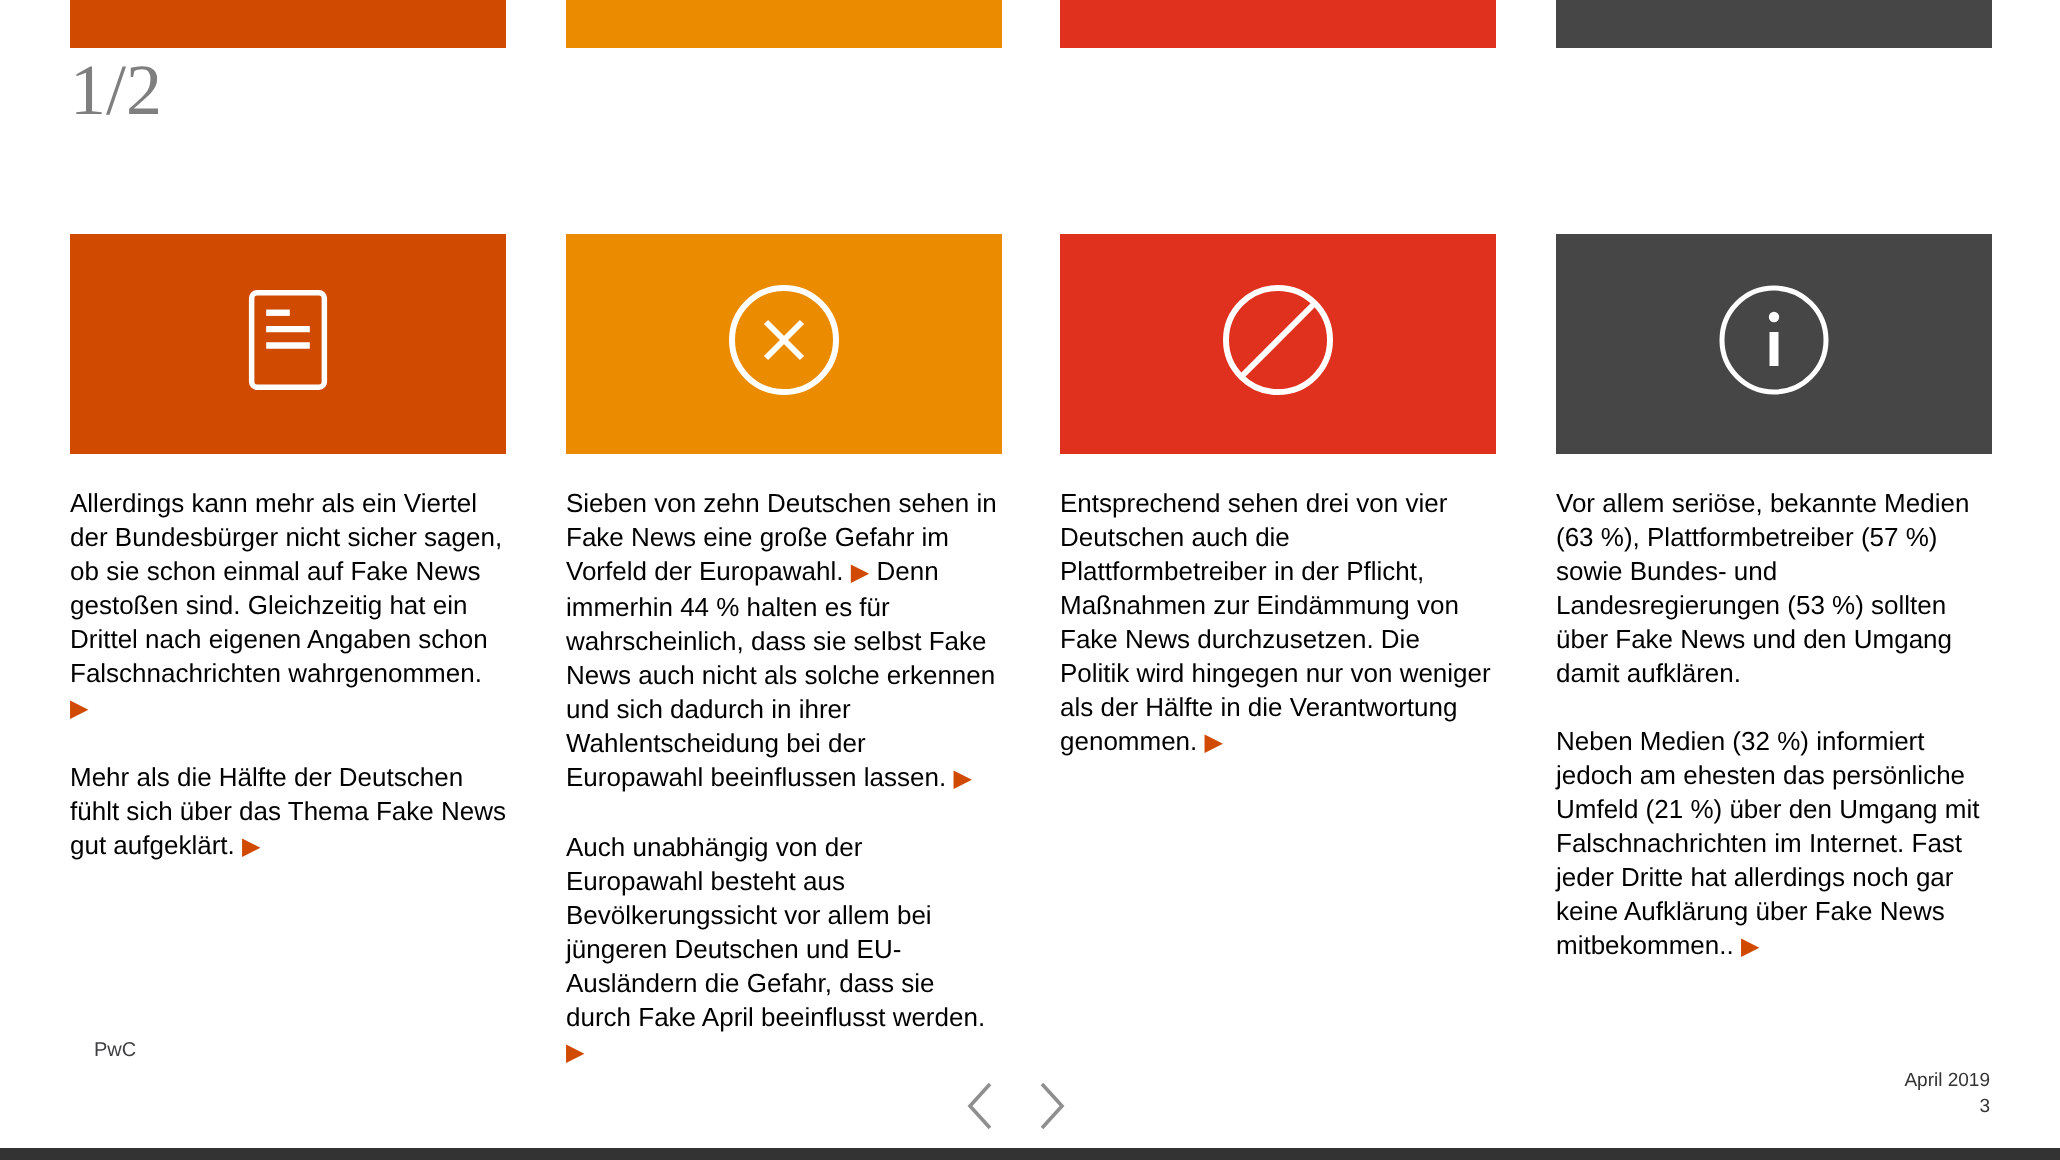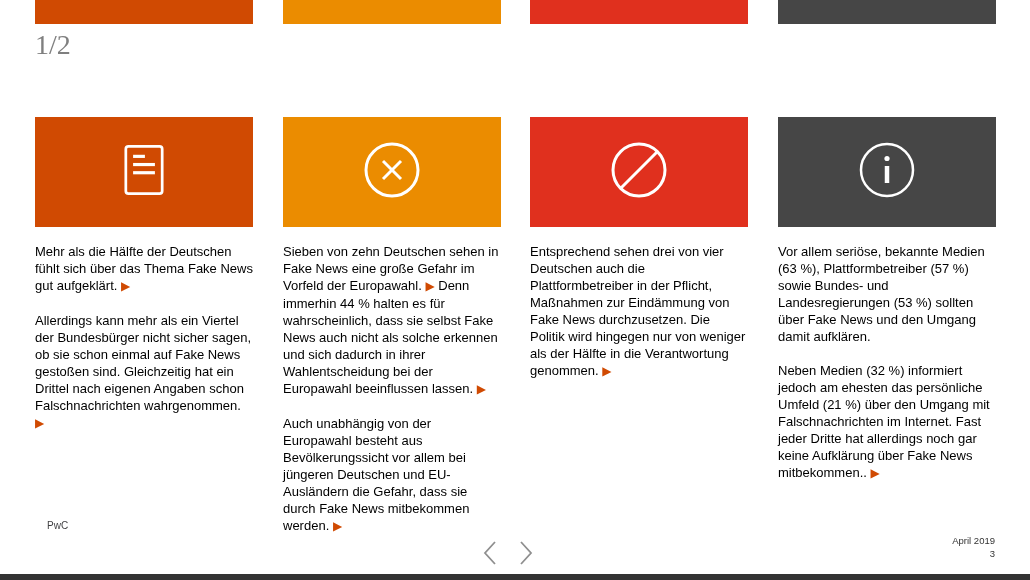--- a/index.html
+++ b/index.html
@@ -12,21 +12,21 @@
 
   .top-strip { position:absolute; top:0; width:218px; height:24px; }
 
   .title-block { position:absolute; left:35px; top:28px; }
   .page-title {
     margin:0; font-family:"Liberation Serif", serif; font-weight:normal;
     font-size:36px; line-height:40px; color:#111111;
   }
   .page-indicator {
     margin:2px 0 0 0; font-family:"Liberation Serif", serif;
-    font-size:28px; line-height:30px; color:#7f7f7f;
+    font-size:36px; line-height:30px; color:#7f7f7f;
   }
 
   .card {
     position:absolute; top:117px; width:218px; height:110px;
     display:flex; align-items:center; justify-content:center;
   }
 
   .text-col {
     position:absolute; top:243px; width:218px;
     font-size:13px; line-height:17px; color:#000000;
@@ -97,26 +97,26 @@
     <span>
       <svg width="58" height="58" viewBox="0 0 58 58">
         <circle cx="29" cy="29" r="26" fill="none" stroke="#ffffff" stroke-width="2.5"></circle>
         <circle cx="29" cy="17.5" r="2.6" fill="#ffffff"></circle>
         <line x1="29" y1="25" x2="29" y2="42" stroke="#ffffff" stroke-width="4.5"></line>
       </svg>
     </span>
   </div>
 
   <div class="text-col c0">
+      <p>Allerdings kann mehr als ein Viertel der Bundesbürger <b>nicht sicher</b> sagen, ob sie <b>schon einmal auf Fake News gestoßen</b> sind. Gleichzeitig hat ein Drittel nach eigenen Angaben schon Falschnachrichten wahrgenommen. <span class="arrow" style="color: rgb(208, 74, 2);">▶</span></p>
       <p>Mehr als die Hälfte der Deutschen fühlt sich über das Thema Fake News <b>gut aufgeklärt</b>. <span class="arrow" style="color: rgb(208, 74, 2);">▶</span></p>
-      <p>Allerdings kann mehr als ein Viertel der Bundesbürger <b>nicht sicher</b> sagen, ob sie <b>schon einmal auf Fake News gestoßen</b> sind. Gleichzeitig hat ein Drittel nach eigenen Angaben schon Falschnachrichten wahrgenommen. <span class="arrow" style="color: rgb(208, 74, 2);">▶</span></p>
     </div>
   <div class="text-col c1">
       <p>Sieben von zehn Deutschen sehen in Fake News eine große <b>Gefahr im Vorfeld der Europawahl</b>. <span class="arrow" style="color: rgb(208, 74, 2);">▶</span>  Denn immerhin 44 % halten es für wahrscheinlich, dass sie selbst Fake News auch nicht als solche erkennen und sich dadurch <b>in ihrer Wahlentscheidung</b> bei der Europawahl <b>beeinflussen</b> lassen. <span class="arrow" style="color: rgb(208, 74, 2);">▶</span></p>
-      <p>Auch unabhängig von der Europawahl besteht aus Bevölkerungssicht vor allem bei <b>jüngeren Deutschen und EU-Ausländern</b> die Gefahr, dass sie <b>durch Fake News mitbekommen</b> werden. <span class="arrow" style="color: rgb(208, 74, 2);">▶</span></p>
+      <p>Auch unabhängig von der Europawahl besteht aus Bevölkerungssicht vor allem bei <b>jüngeren Deutschen und EU-Ausländern</b> die Gefahr, dass sie <b>durch Fake April beeinflusst</b> werden. <span class="arrow" style="color: rgb(208, 74, 2);">▶</span></p>
     </div>
   <div class="text-col c2">
       <p>Entsprechend sehen drei von vier Deutschen auch die <b>Plattformbetreiber</b> in der Pflicht, <b>Maßnahmen zur Eindämmung von Fake News</b> durchzusetzen. Die Politik wird hingegen nur von weniger als der Hälfte in die Verantwortung genommen. <span class="arrow" style="color: rgb(208, 74, 2);">▶</span></p>
     </div>
   <div class="text-col c3">
       <p>Vor allem <b>seriöse, bekannte Medien</b> (63 %), Plattformbetreiber (57 %) sowie Bundes- und Landesregierungen (53 %) sollten über Fake News und den Umgang damit aufklären.</p>
       <p>Neben Medien (32 %) informiert jedoch am ehesten das <b>persönliche Umfeld</b> (21 %) über den Umgang mit Falschnachrichten im Internet. Fast jeder Dritte hat allerdings <b>noch gar keine Aufklärung</b> über Fake News mitbekommen.. <span class="arrow" style="color: rgb(208, 74, 2);">▶</span></p>
     </div>
 
   <div class="footer-brand">PwC</div>

